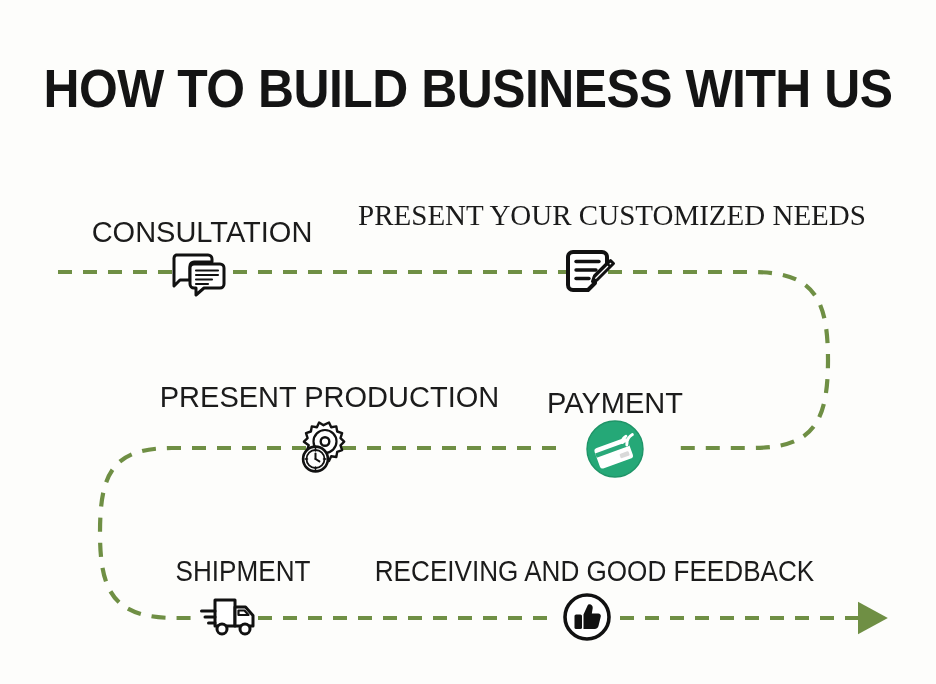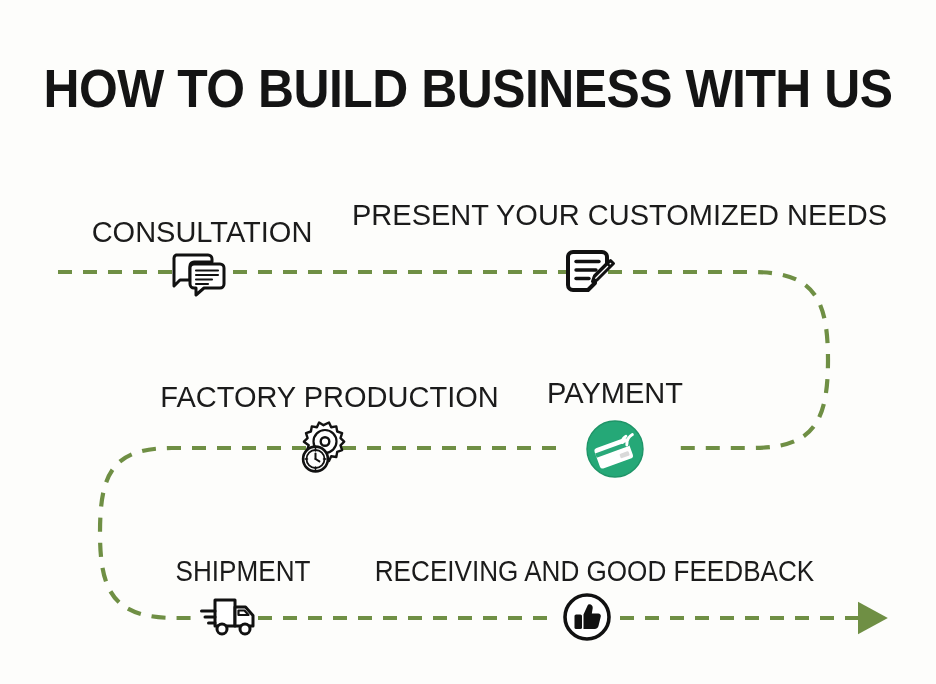--- a/index.html
+++ b/index.html
@@ -61,23 +61,23 @@
 
   
   .step-icon {
     position: absolute;
     display: block;
   }
   .step-icon svg { display: block; }
 
   
   #label-consultation   { left: 62px;  top: 215px; width: 280px; }
-  #label-present        { left: 352px; top: 198px; width: 520px; }
+  #label-present        { left: 352px; top: 198px; width: 520px; font-family: Liberation Serif, serif; }
   #label-factory        { left: 142px; top: 380px; width: 375px; }
-  #label-payment        { left: 520px; top: 376px; width: 190px; }
+  #label-payment        { left: 520px; top: 386px; width: 190px; }
   #label-shipment       { left: 133px; top: 554px; width: 220px; transform-origin: center center;}
   #label-receiving      { left: 337px; top: 554px; width: 515px; transform-origin: center center;}
 
   
   #icon-consultation { left: 170px; top: 252px; }
   #icon-present      { left: 566px; top: 250px; }
   #icon-factory      { left: 298px; top: 420px; }
   #icon-payment      { left: 586px; top: 420px; }
   #icon-shipment     { left: 198px; top: 592px; }
   #icon-feedback     { left: 562px; top: 592px; }
@@ -107,21 +107,21 @@
              L196,618" fill="none" stroke="#6f8f44" stroke-width="4.2" stroke-dasharray="14 11" stroke-linecap="butt"></path>
 
     <path d="M258,618 L556,618" fill="none" stroke="#6f8f44" stroke-width="4.2" stroke-dasharray="14 11" stroke-linecap="butt"></path>
     <path d="M620,618 L866,618" fill="none" stroke="#6f8f44" stroke-width="4.2" stroke-dasharray="14 11" stroke-linecap="butt" marker-end="url(#flow-arrow)"></path>
   </svg>
 
   <div class="step-label" id="label-consultation">CONSULTATION</div>
 
   <div class="step-label" id="label-present">PRESENT YOUR CUSTOMIZED NEEDS</div>
 
-  <div class="step-label" id="label-factory">FACTORY PRODUCTION</div>
+  <div class="step-label" id="label-factory">PRESENT PRODUCTION</div>
 
   <div class="step-label" id="label-payment">PAYMENT</div>
 
   <div class="step-label condensed" id="label-shipment">SHIPMENT</div>
 
   <div class="step-label condensed" id="label-receiving">RECEIVING AND GOOD FEEDBACK</div>
 
   <span class="step-icon" id="icon-consultation">
     <svg width="56" height="46" viewBox="0 0 56 46">
       <path d="M6 3 H38 A4 4 0 0 1 42 7 V10 H24 A4 4 0 0 0 20 14 V28 H10 L4 34 V7 A4 4 0 0 1 6 3 Z" fill="#ffffff" stroke="#111111" stroke-width="3" stroke-linejoin="round"></path>

